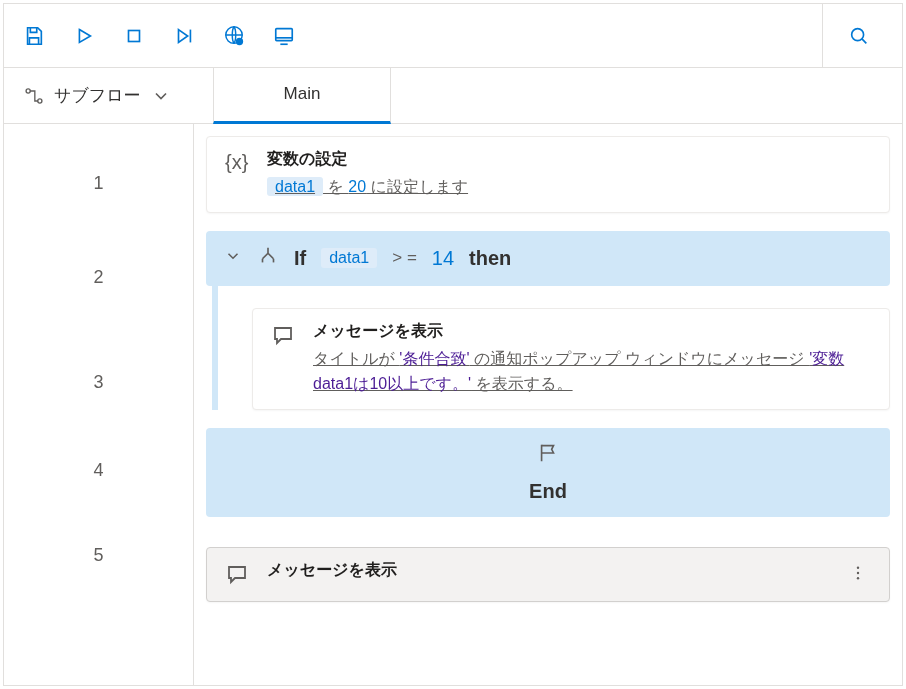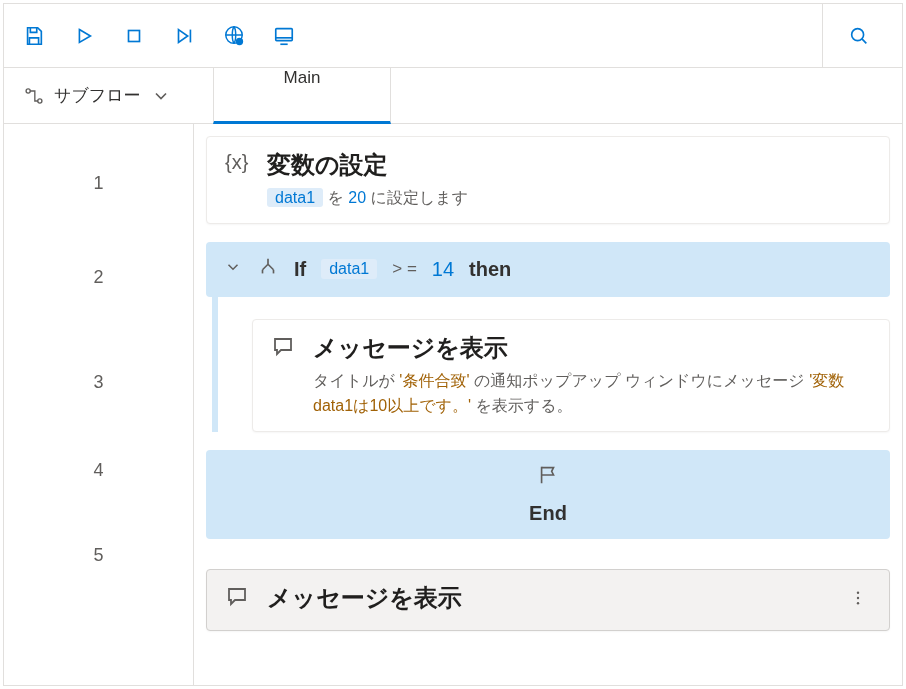--- a/index.html
+++ b/index.html
@@ -63,21 +63,21 @@
   gap: 10px;
   cursor: pointer;
   color: #323130;
   font-size: 17px;
   margin-right: 42px;
 }
 .subflow-btn svg { width: 20px; height: 20px; }
 .tab {
   height: 56px;
   display: flex;
-  align-items: flex-start;
+  align-items: center;
   padding: 0 70px;
   border: 1px solid #e1dfdd;
   border-bottom: 3px solid #0078d4;
   border-top: none;
   font-size: 17px;
   cursor: pointer;
 }
 
 
 .workspace {
@@ -126,39 +126,40 @@
 .action-icon {
   width: 24px;
   height: 24px;
   color: #605e5c;
   flex-shrink: 0;
   margin-top: 2px;
 }
 .action-icon svg { width: 24px; height: 24px; }
 .action-body { flex: 1; }
 .action-title {
-  font-size: 24px;
+  font-size: 16px;
   font-weight: 600;
   color: #201f1e;
   margin-bottom: 4px;
 }
 .action-desc {
   font-size: 16px;
   color: #605e5c;
   line-height: 1.6;
+  text-decoration: underline;
 }
 .token {
   background: #deecf9;
   color: #0078d4;
   padding: 1px 8px;
   border-radius: 3px;
   font-size: 16px;
 }
 .lit { color: #0078d4; }
-.str { color: #a16207; }
+.str { color: #4c1d95; }
 
 
 .if-header {
   background: #d0e7f8;
   border-radius: 4px;
   padding: 14px 18px;
   display: flex;
   align-items: center;
   gap: 15px;
   font-size: 20px;

